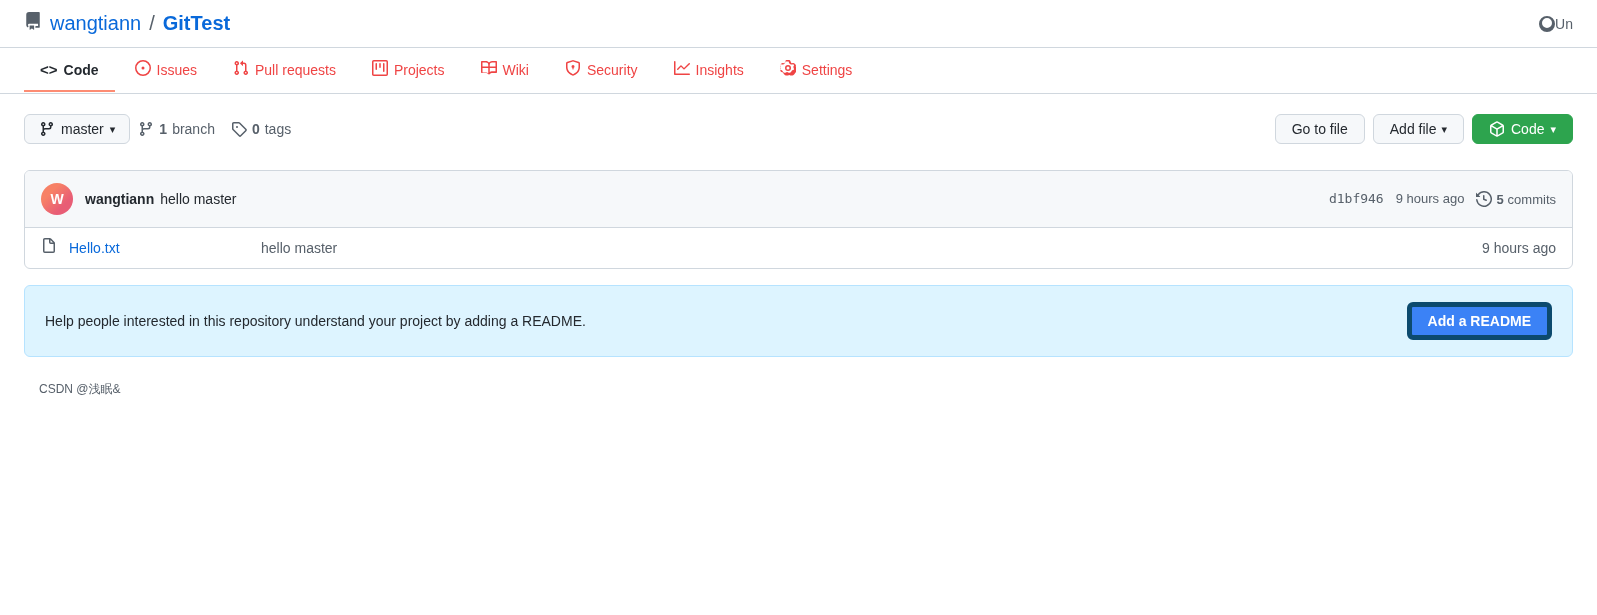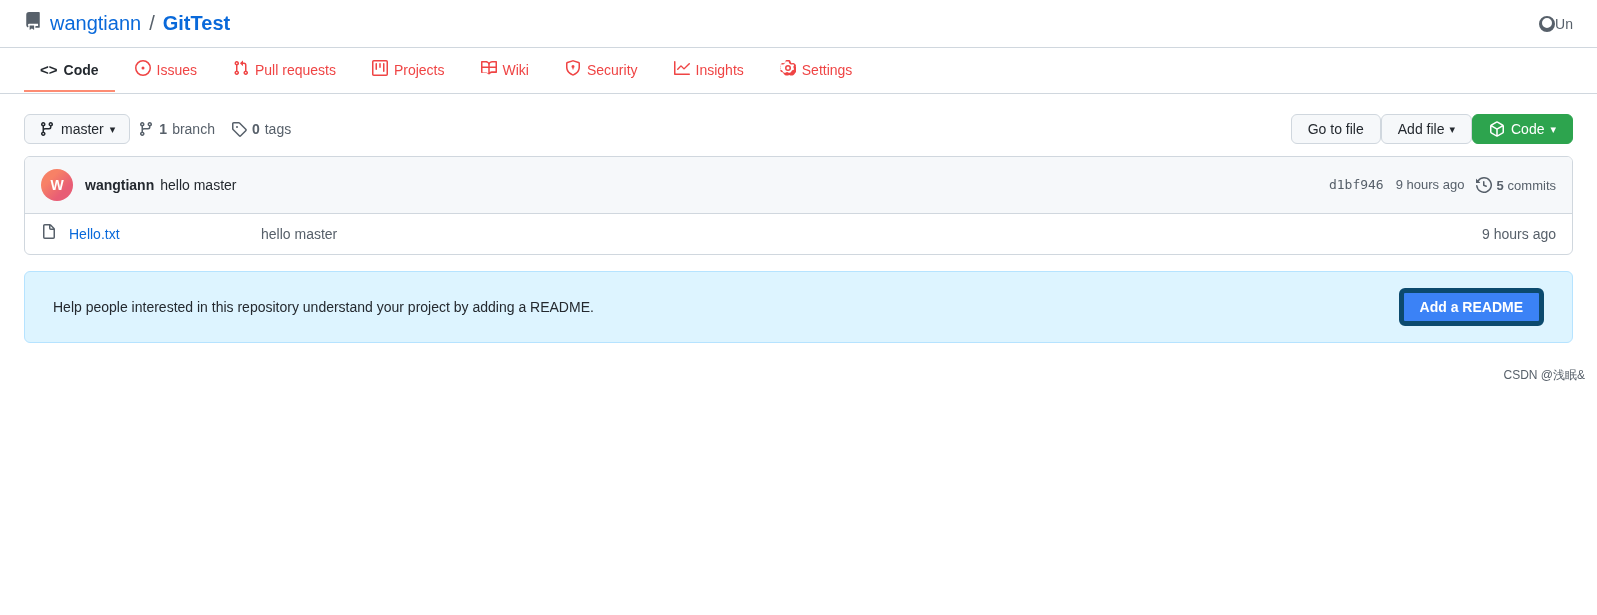--- a/index.html
+++ b/index.html
@@ -72,21 +72,21 @@
     }
     .nav-tab .tab-icon {
       font-size: 15px;
     }
     .main-content {
       padding: 20px 24px;
     }
     .toolbar {
       display: flex;
       gap: 8px;
-      margin-bottom: 12px;
+      margin-bottom: 26px;
     }
     .branch-btn {
       display: flex;
       align-items: center;
       gap: 6px;
       padding: 6px 14px;
       border: 1px solid #d0d7de;
       border-radius: 6px;
       background: #f6f8fa;
       font-size: 14px;
@@ -104,20 +104,21 @@
     .stat-item {
       display: flex;
       align-items: center;
       gap: 5px;
       cursor: pointer;
     }
     .actions-group {
       margin-left: auto;
       display: flex;
       align-items: center;
+      gap: 8px;
     }
     .btn-secondary {
       display: flex;
       align-items: center;
       gap: 5px;
       padding: 6px 16px;
       border: 1px solid #d0d7de;
       border-radius: 6px;
       background: #f6f8fa;
       font-size: 14px;
@@ -221,45 +222,45 @@
       flex: 1;
     }
     .file-time {
       color: #57606a;
       margin-left: auto;
     }
     .readme-banner {
       background: #ddf4ff;
       border: 1px solid #b6e3ff;
       border-radius: 6px;
-      padding: 16px 28px;
+      padding: 16px 20px;
       display: flex;
       align-items: center;
       justify-content: space-between;
     }
     .readme-text {
       color: #24292f;
       font-size: 14px;
     }
     .btn-add-readme {
       padding: 6px 16px;
       border: 5px solid #0c4a6e;
       border-radius: 6px;
       background: #3b82f6;
       font-size: 14px;
       cursor: pointer;
       font-weight: 600;
       color: #fff;
       white-space: nowrap;
     }
     .watermark {
-      text-align: right;
+      text-align: left;
       color: #57606a;
       font-size: 12px;
-      padding: 4px 12px;
+      padding: 4px 39px;
     }
     .dropdown-arrow {
       font-size: 11px;
     }
   </style>
 </head>
 <body>
 
 <div class="top-bar">
   <div class="repo-title">

